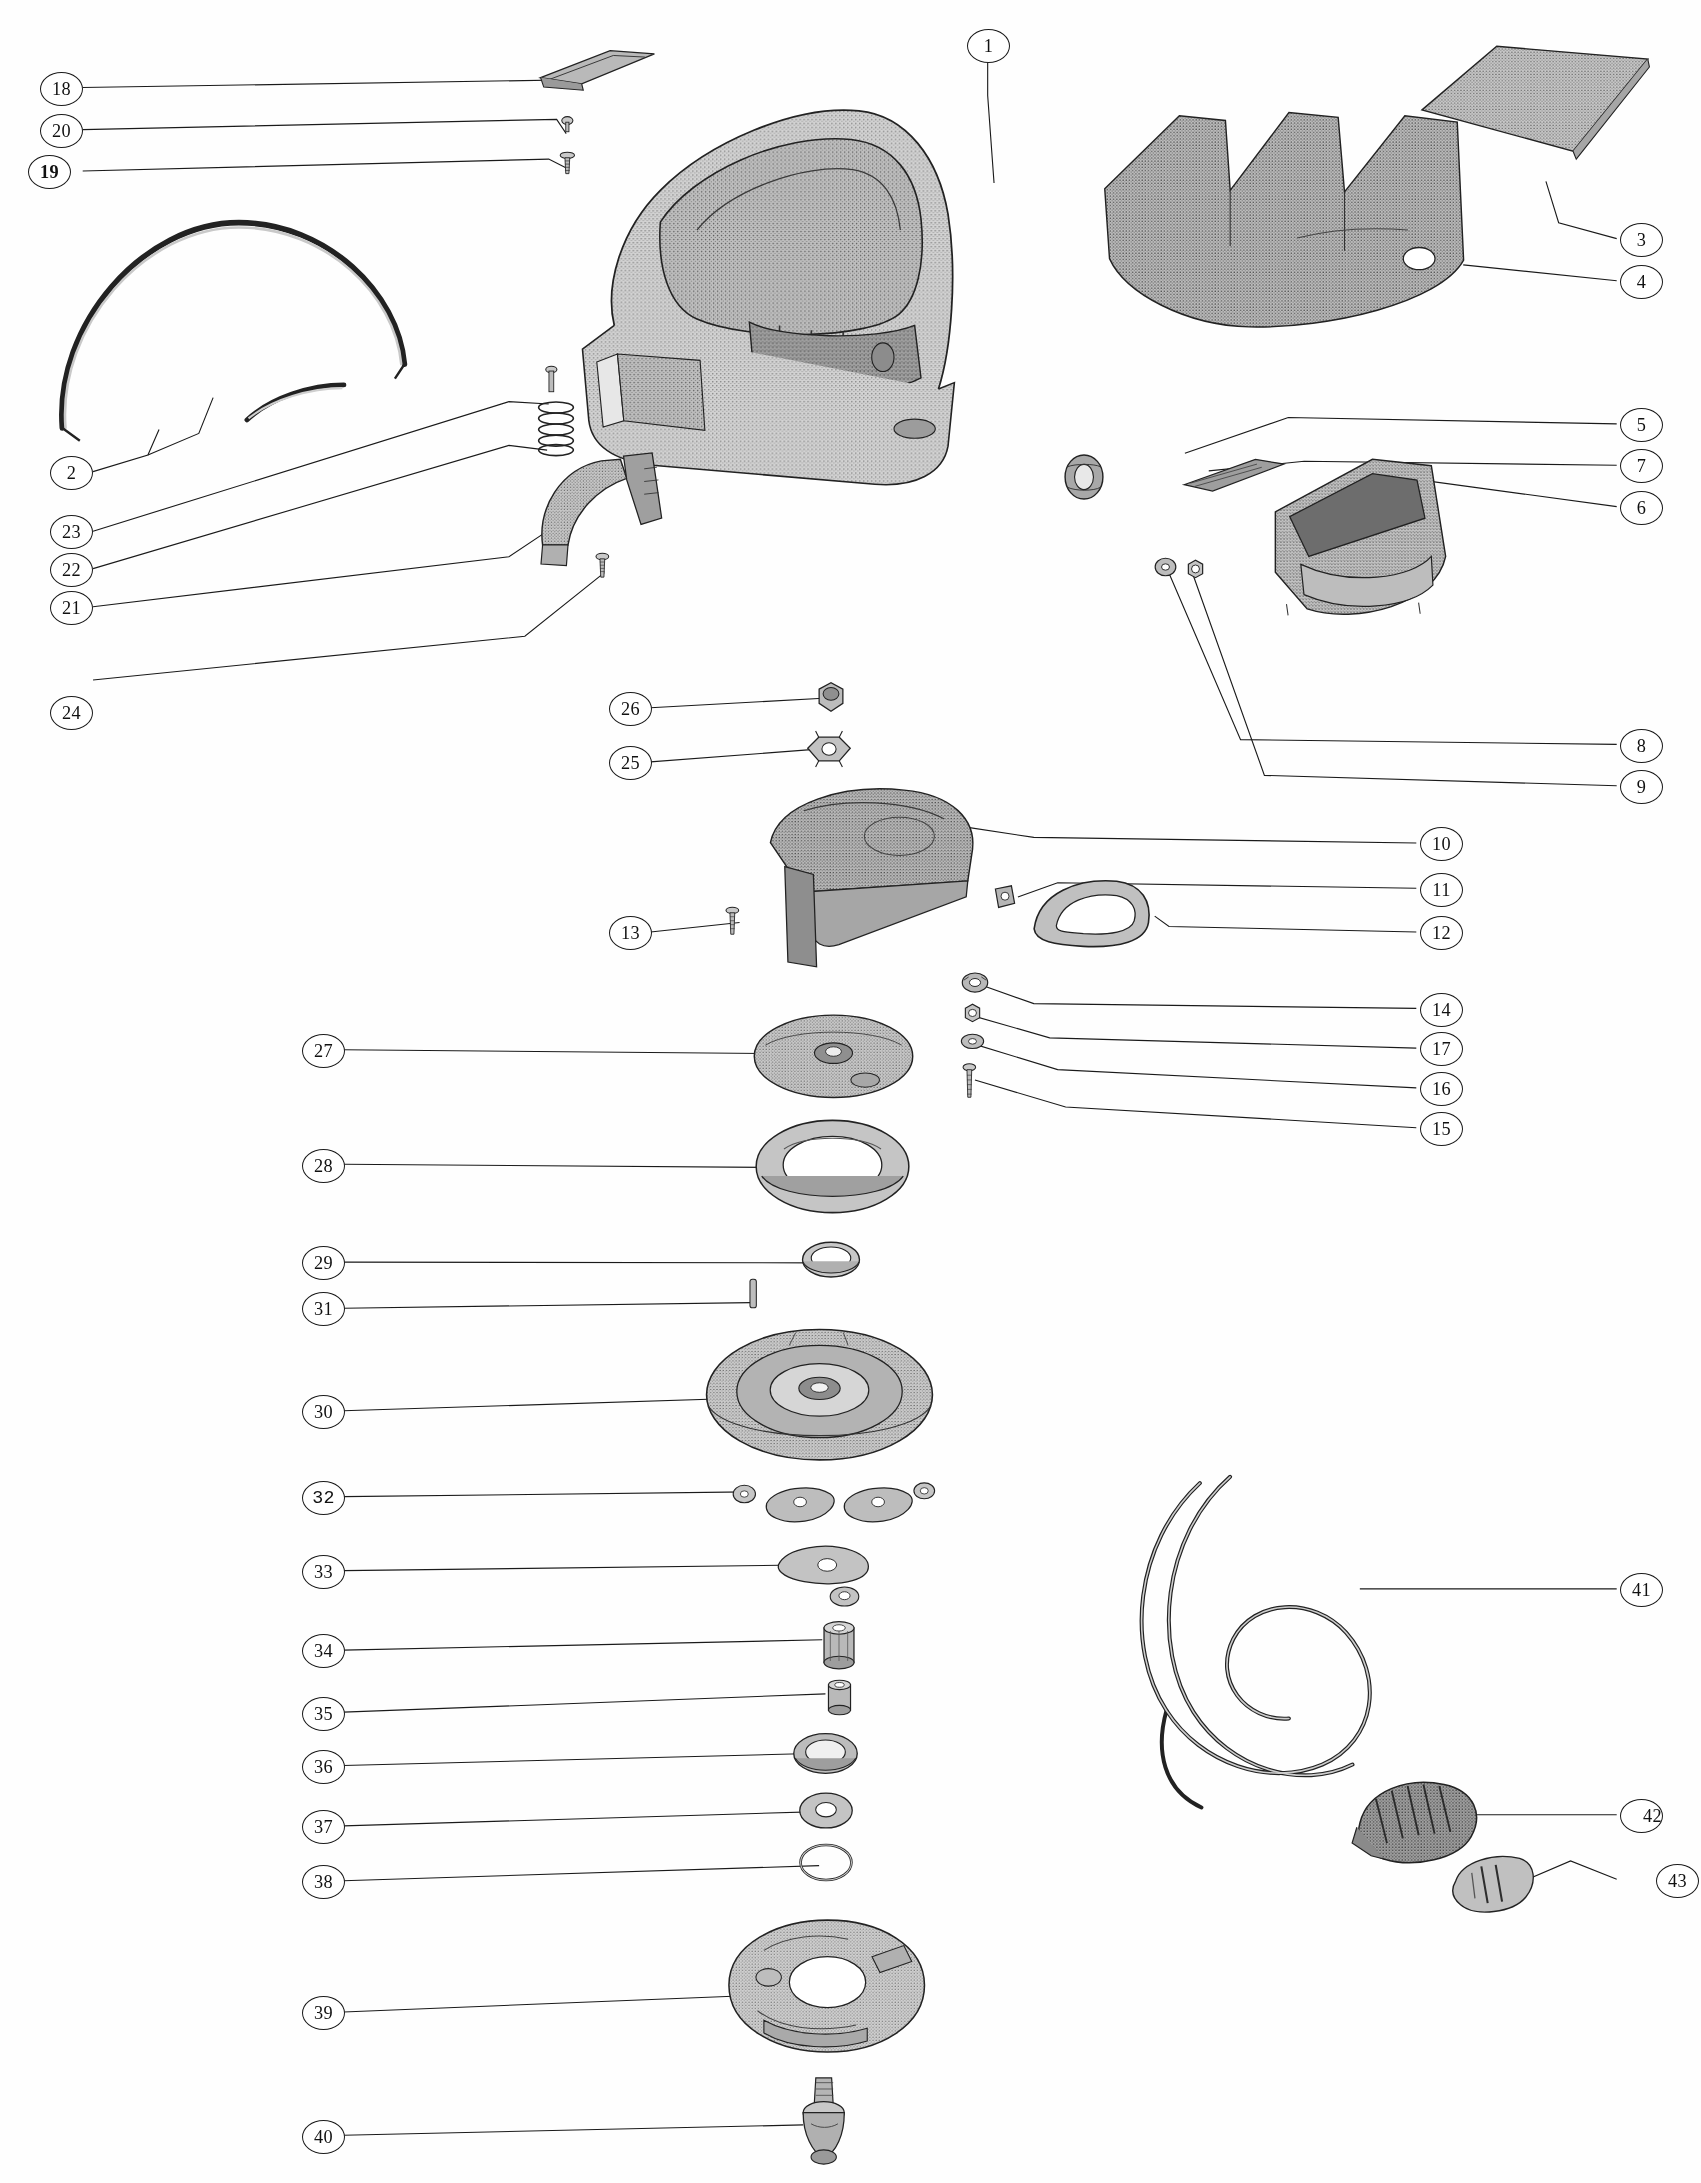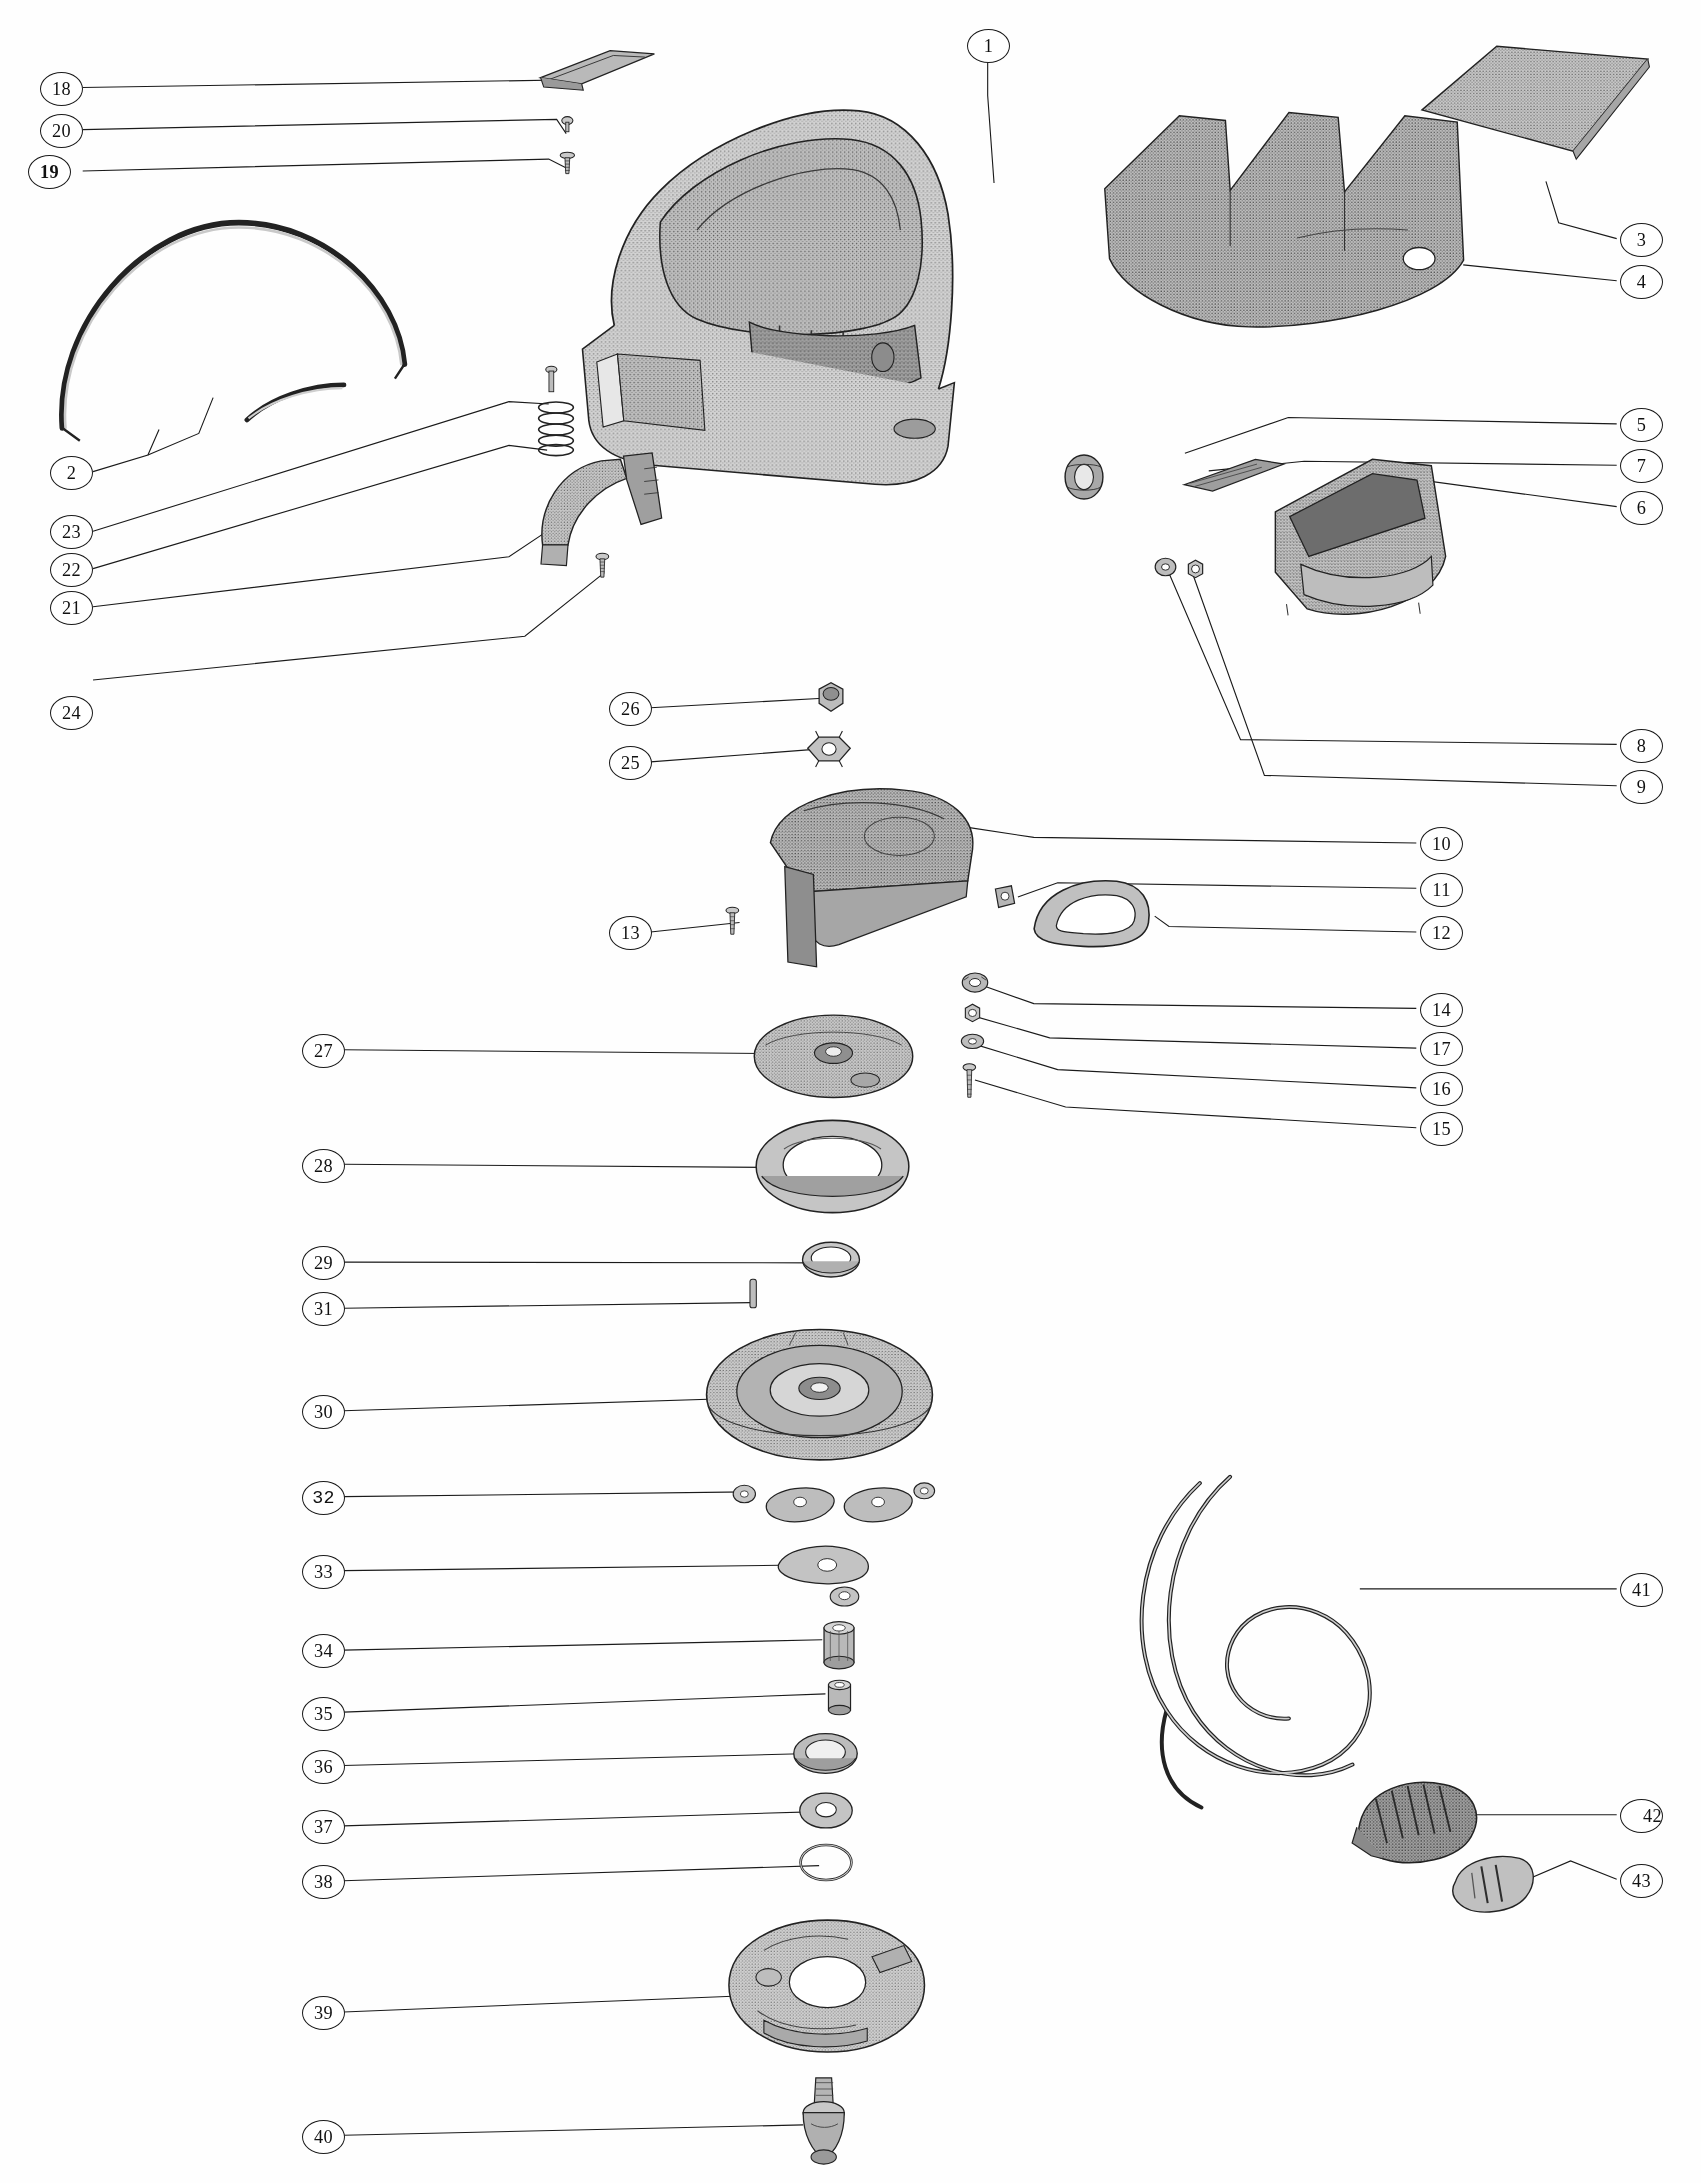--- a/index.html
+++ b/index.html
@@ -706,18 +706,18 @@
     </div>
   <div class="callout" style="left:302px; top:2120px;">
       <span>40</span>
     </div>
   <div class="callout" style="left:1620px; top:1573px;">
       <span>41</span>
     </div>
   <div class="callout" style="left:1620px; top:1799px;justify-content:flex-end;">
       <span>42</span>
     </div>
-  <div class="callout" style="left:1620px; top:1864px;">
+  <div class="callout" style="left:1656px; top:1864px;">
       <span>43</span>
     </div>
 
 </div>
 
 
 </body></html>

